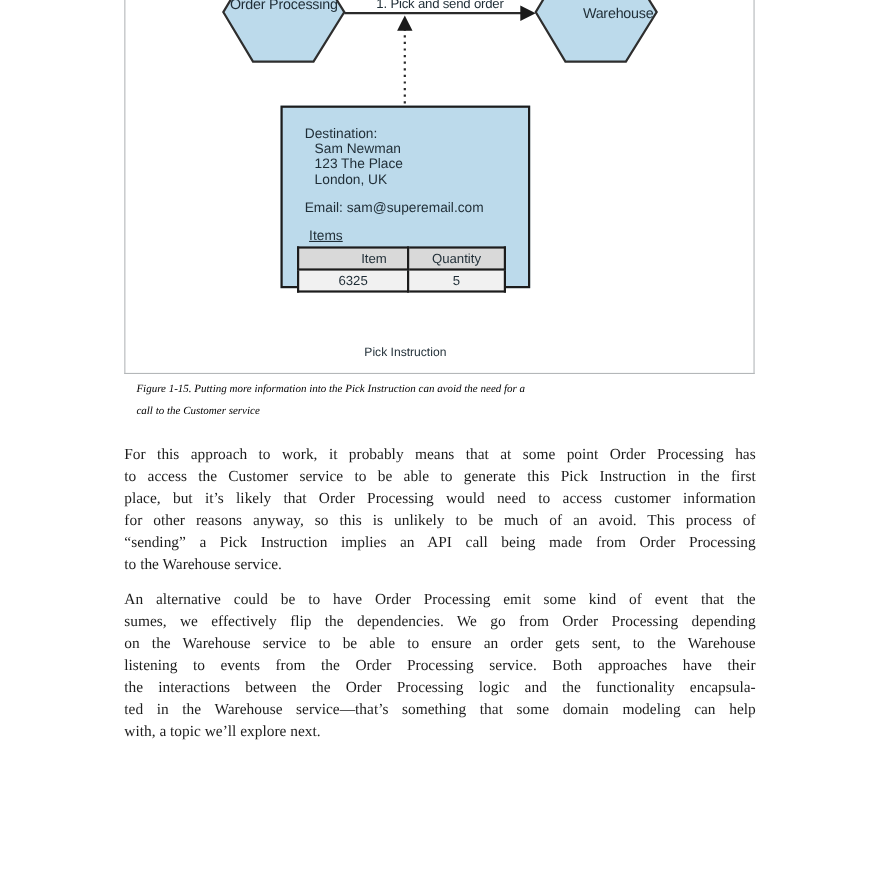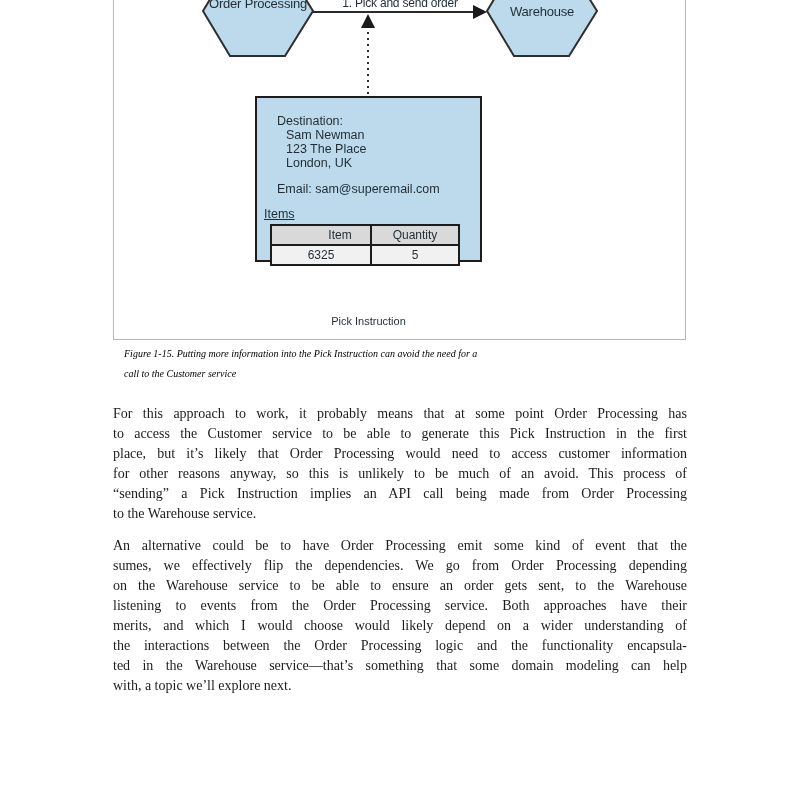--- a/index.html
+++ b/index.html
@@ -25,37 +25,37 @@
   .diagram-svg { position: absolute; left: 113px; top: 0; width: 573px; height: 340px; }
 
   .diagram-label {
     position: absolute;
     font-family: "Liberation Sans", sans-serif;
     color: #1f2d36;
     text-align: center;
     letter-spacing: -0.2px;
   }
   .hex-label-left  { left: 203px; top: -4px; width: 110px; font-size: 13px; line-height: 16px; }
-  .hex-label-right { left: 487px; top: 5px;  width: 110px; font-size: 13px; line-height: 14px; }
+  .hex-label-right { left: 487px; top: 5px;  width: 110px; font-size: 13px; line-height: 14px; padding-left: 20px; }
   .arrow-label     { left: 320px; top: -3px; width: 160px; font-size: 12px; line-height: 12px; }
 
   .pick-box {
     position: absolute; left: 255px; top: 96px;
     width: 227px; height: 166px;
     box-sizing: border-box;
     background: #bcdaeb;
     border: 2.5px solid #1c1c1c;
     font-family: "Liberation Sans", sans-serif;
     color: #1f2d36;
     font-size: 12.5px;
   }
   .dest-block { position: absolute; left: 20px; top: 16px; line-height: 14px; }
   .dest-block .indent { margin-left: 9px; }
   .email-line { position: absolute; left: 20px; top: 84px; }
-  .items-label { position: absolute; left: 7px; top: 109px; text-decoration: underline; }
+  .items-label { position: absolute; left: 24px; top: 109px; text-decoration: underline; }
   .items-table {
     position: absolute; left: 13px; top: 126px;
     border-collapse: collapse;
     font-size: 12px;
     color: #1f2d36;
   }
   .items-table th, .items-table td {
     border: 2px solid #1c1c1c;
     text-align: center;
     padding: 0 2px;
@@ -152,17 +152,16 @@
   <div class="bodyline">for other reasons anyway, so this is unlikely to be much of an avoid. This process of</div>
   <div class="bodyline">“sending” a Pick Instruction implies an API call being made from Order Processing</div>
   <div class="bodyline last">to the Warehouse service.</div>
 </div>
 
 <div class="paragraph para-2">
   <div class="bodyline">An alternative could be to have Order Processing emit some kind of event that the</div>
   <div class="bodyline">sumes, we effectively flip the dependencies. We go from Order Processing depending</div>
   <div class="bodyline">on the Warehouse service to be able to ensure an order gets sent, to the Warehouse</div>
   <div class="bodyline">listening to events from the Order Processing service. Both approaches have their</div>
-  <div class="bodyline">merits, and which I would choose would likely depend on a wider understanding of</div>
   <div class="bodyline">the interactions between the Order Processing logic and the functionality encapsula-</div>
   <div class="bodyline">ted in the Warehouse service—that’s something that some domain modeling can help</div>
   <div class="bodyline last">with, a topic we’ll explore next.</div>
 </div>
 
 </body></html>

